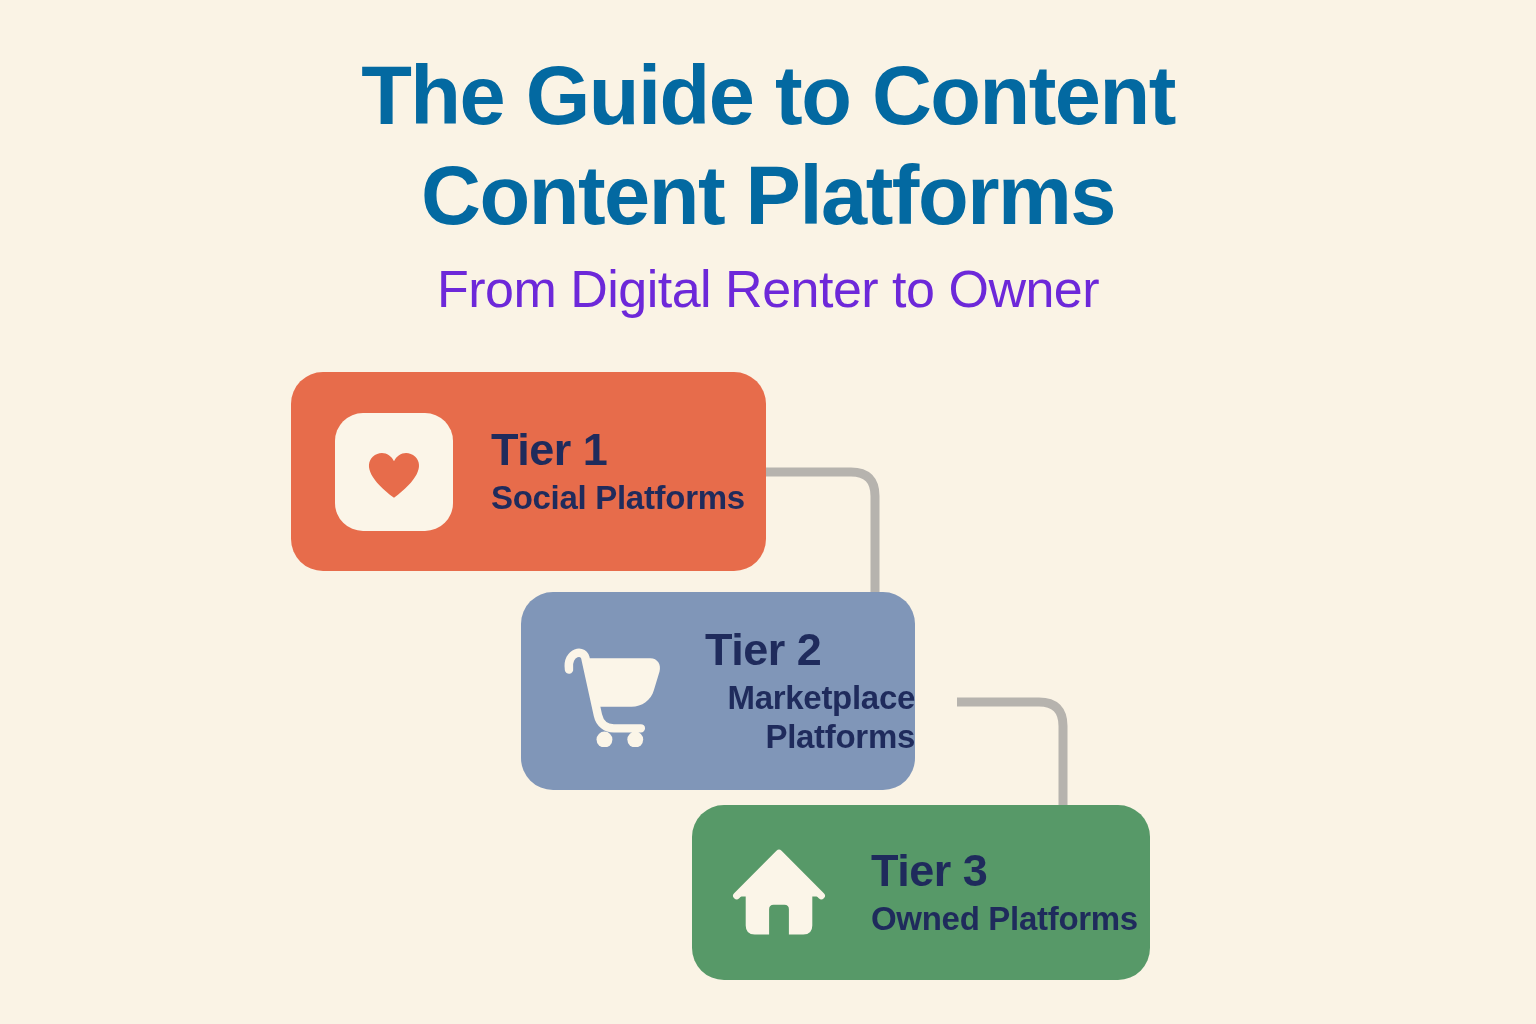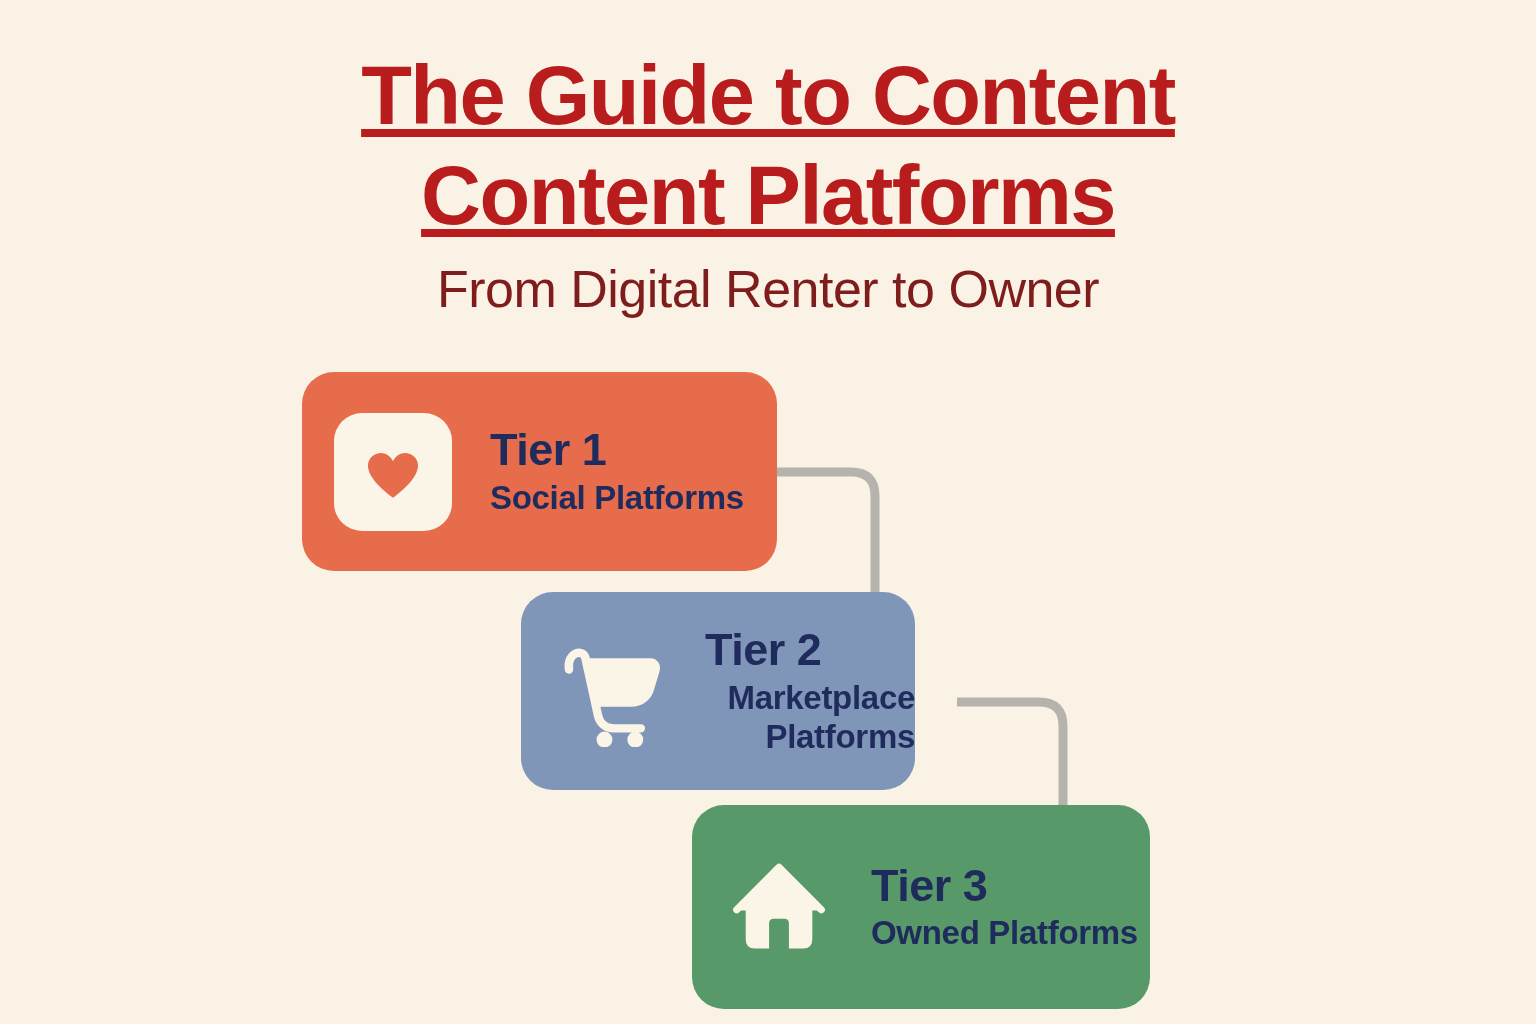--- a/index.html
+++ b/index.html
@@ -52,23 +52,23 @@
   }
   
   .card {
     position: absolute;
     display: flex;
     align-items: center;
     border-radius: 32px;
     z-index: 1;
     box-sizing: border-box;
   }
-  .card-tier1 { left: 302px; top: 372px; width: 475px; height: 199px; padding-left: 32px; }
+  .card-tier1 { left: 291px; top: 372px; width: 475px; height: 199px; padding-left: 44px; }
   .card-tier2 { left: 521px; top: 592px; width: 394px; height: 198px; padding-left: 34px; }
-  .card-tier3 { left: 692px; top: 805px; width: 458px; height: 204px; padding-left: 33px; }
+  .card-tier3 { left: 692px; top: 805px; width: 458px; height: 175px; padding-left: 33px; }
 
   .iconwrap {
     flex: 0 0 auto;
     display: flex;
     align-items: center;
     justify-content: center;
   }
   .iconbox {
     width: 118px;
     height: 118px;
@@ -101,25 +101,25 @@
 <body>
 
 <div class="canvas" style="background-color: rgb(250, 243, 229);">
 
   <svg class="connectors" width="1536" height="1024" viewBox="0 0 1536 1024">
     <path d="M 764 472 H 851 Q 875 472 875 496 V 594" fill="none" stroke-width="9" stroke="#B6B3AE"></path>
     <path d="M 957 702 H 1039 Q 1063 702 1063 726 V 807" fill="none" stroke-width="9" stroke="#B6B3AE"></path>
   </svg>
 
   <header class="header">
-    <h1 class="title" style="color: #b91c1c; text-decoration: underline;">
+    <h1 class="title" style="color: #0369a1;">
       <span>The Guide to Content</span><br>
       <span>Content Platforms</span>
     </h1>
-    <p class="subtitle" style="color: #7f1d1d;">From Digital Renter to Owner</p>
+    <p class="subtitle" style="color: #6d28d9;">From Digital Renter to Owner</p>
   </header>
 
   <section class="card card-tier1" style="background-color: rgb(231, 108, 75);">
     <div class="iconwrap">
       <div class="iconbox">
         <svg width="76" height="76" viewBox="0 0 100 100">
           <path d="M50 84 C20 62 10 42 22 30 C32 21 45 25 50 36 C55 25 68 21 78 30 C90 42 80 62 50 84 Z" fill="#E76C4B"></path>
         </svg>
       </div>
     </div>

